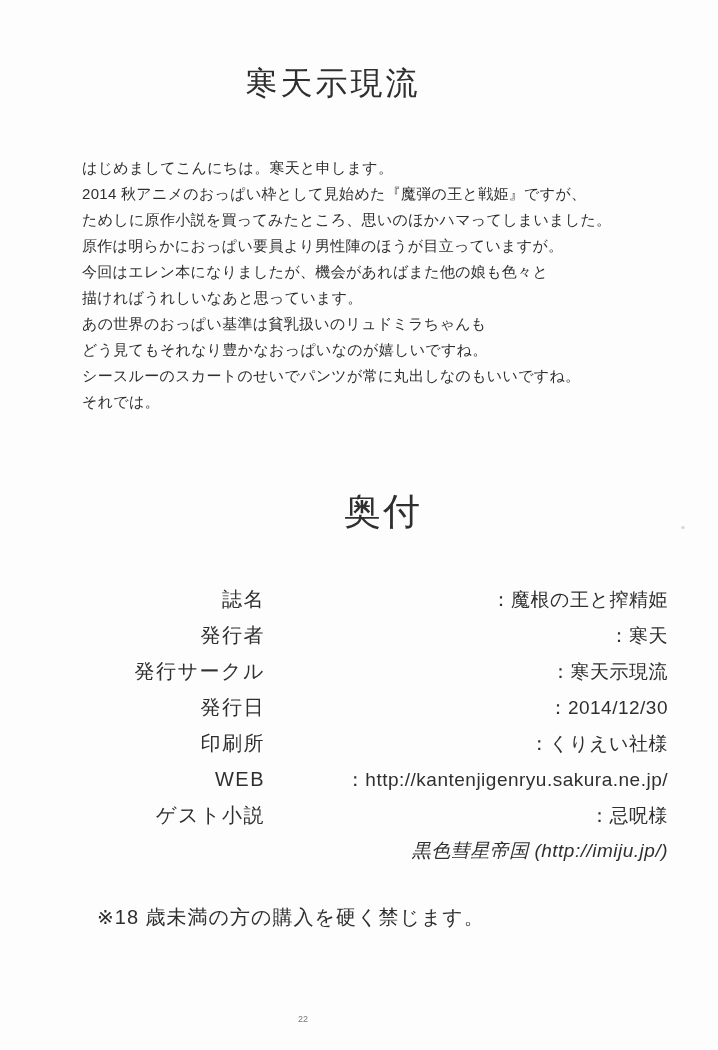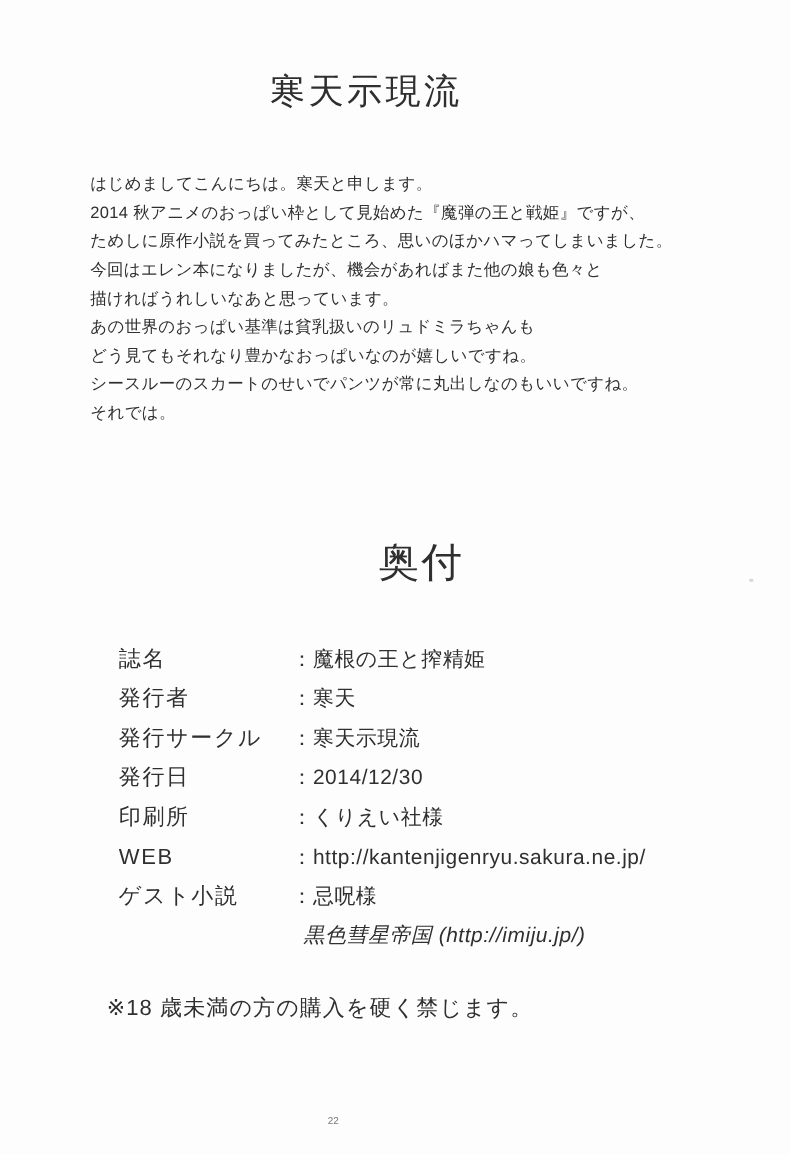--- a/index.html
+++ b/index.html
@@ -56,20 +56,21 @@
   }
   .colophon-title .shift {
     position: relative;
     left: -4px;
   }
   .colophon-table {
     position: absolute;
     top: 581px;
     left: 108px;
     width: 560px;
+    text-align: right;
   }
   .colophon-row {
     display: flex;
     height: 36px;
     line-height: 36px;
     align-items: baseline;
   }
   .colophon-label {
     width: 157px;
     flex: 0 0 157px;
@@ -125,20 +126,21 @@
 <div class="page">
 
   <h1 class="afterword-title">
     <span class="shift">寒天示現流</span>
   </h1>
 
   <div class="afterword-body">
     <div class="body-line">はじめましてこんにちは。寒天と申します。</div>
     <div class="body-line">2014 秋アニメのおっぱい枠として見始めた『魔弾の王と戦姫』ですが、</div>
     <div class="body-line">ためしに原作小説を買ってみたところ、思いのほかハマってしまいました。</div>
+    <div class="body-line">原作は明らかにおっぱい要員より男性陣のほうが目立っていますが。</div>
     <div class="body-line">今回はエレン本になりましたが、機会があればまた他の娘も色々と</div>
     <div class="body-line">描ければうれしいなあと思っています。</div>
     <div class="body-line">あの世界のおっぱい基準は貧乳扱いのリュドミラちゃんも</div>
     <div class="body-line">どう見てもそれなり豊かなおっぱいなのが嬉しいですね。</div>
     <div class="body-line">シースルーのスカートのせいでパンツが常に丸出しなのもいいですね。</div>
     <div class="body-line">それでは。</div>
   </div>
 
   <h2 class="colophon-title">
     <span class="shift">奥付</span>

